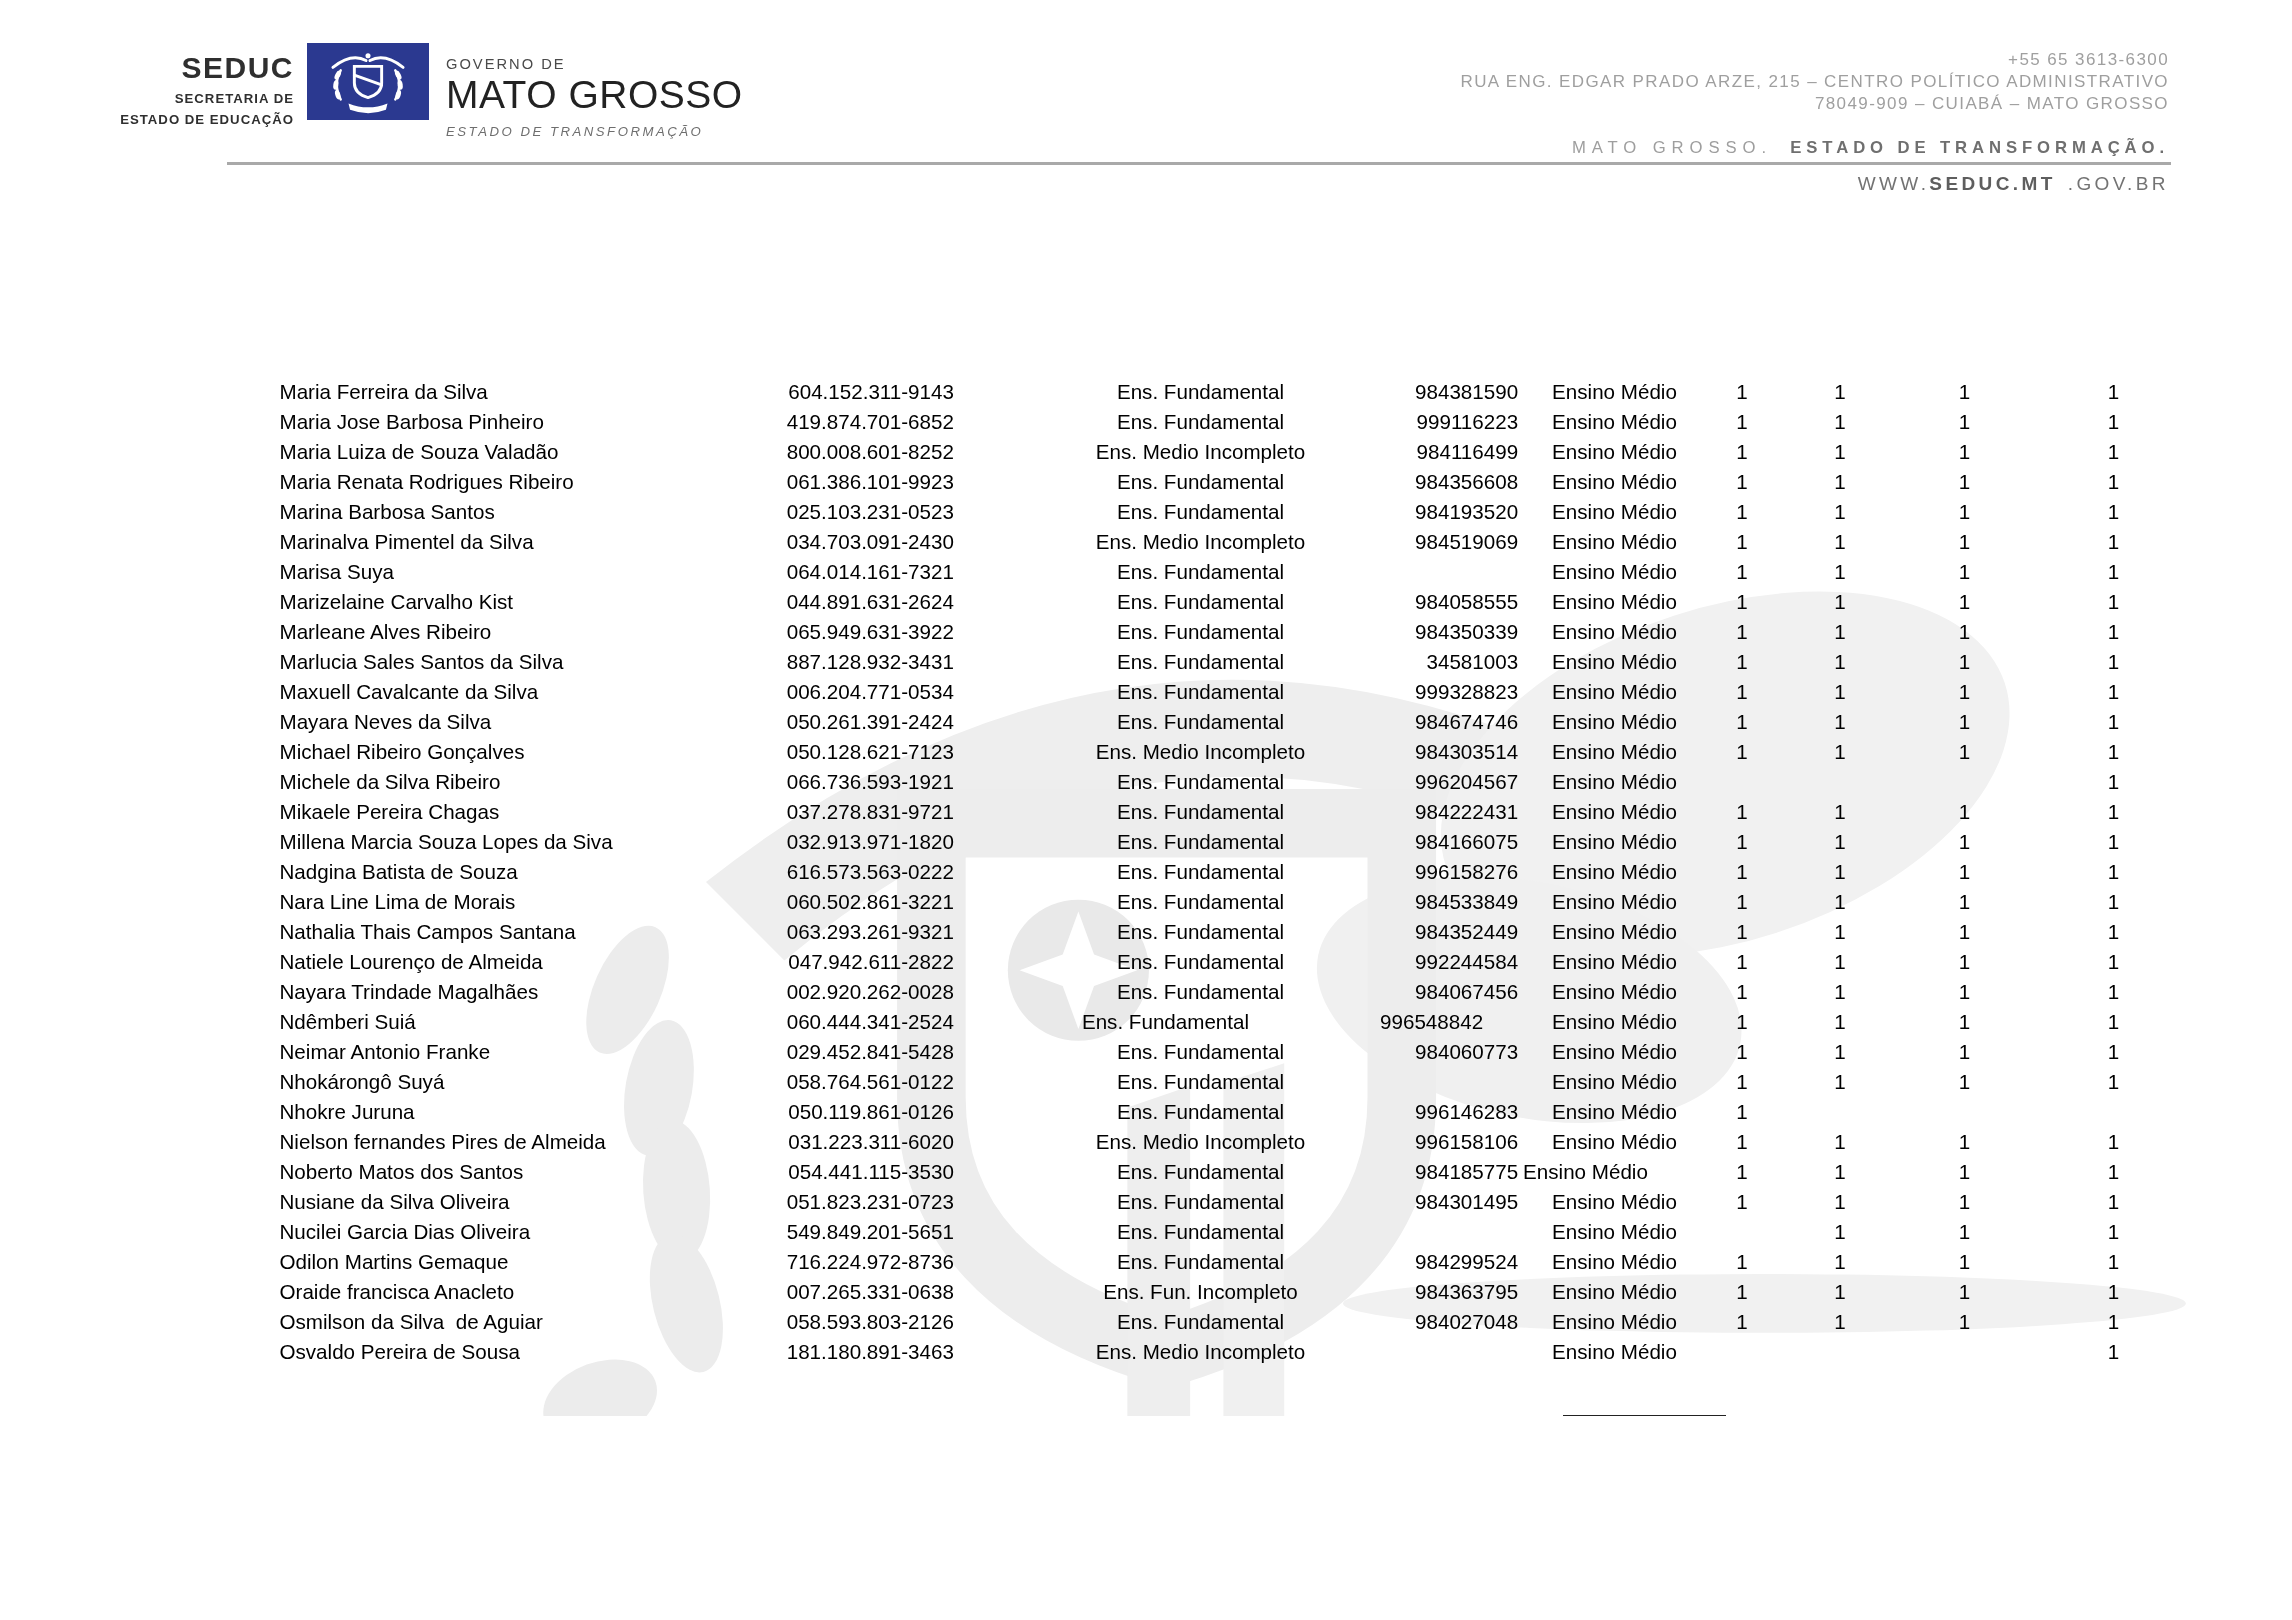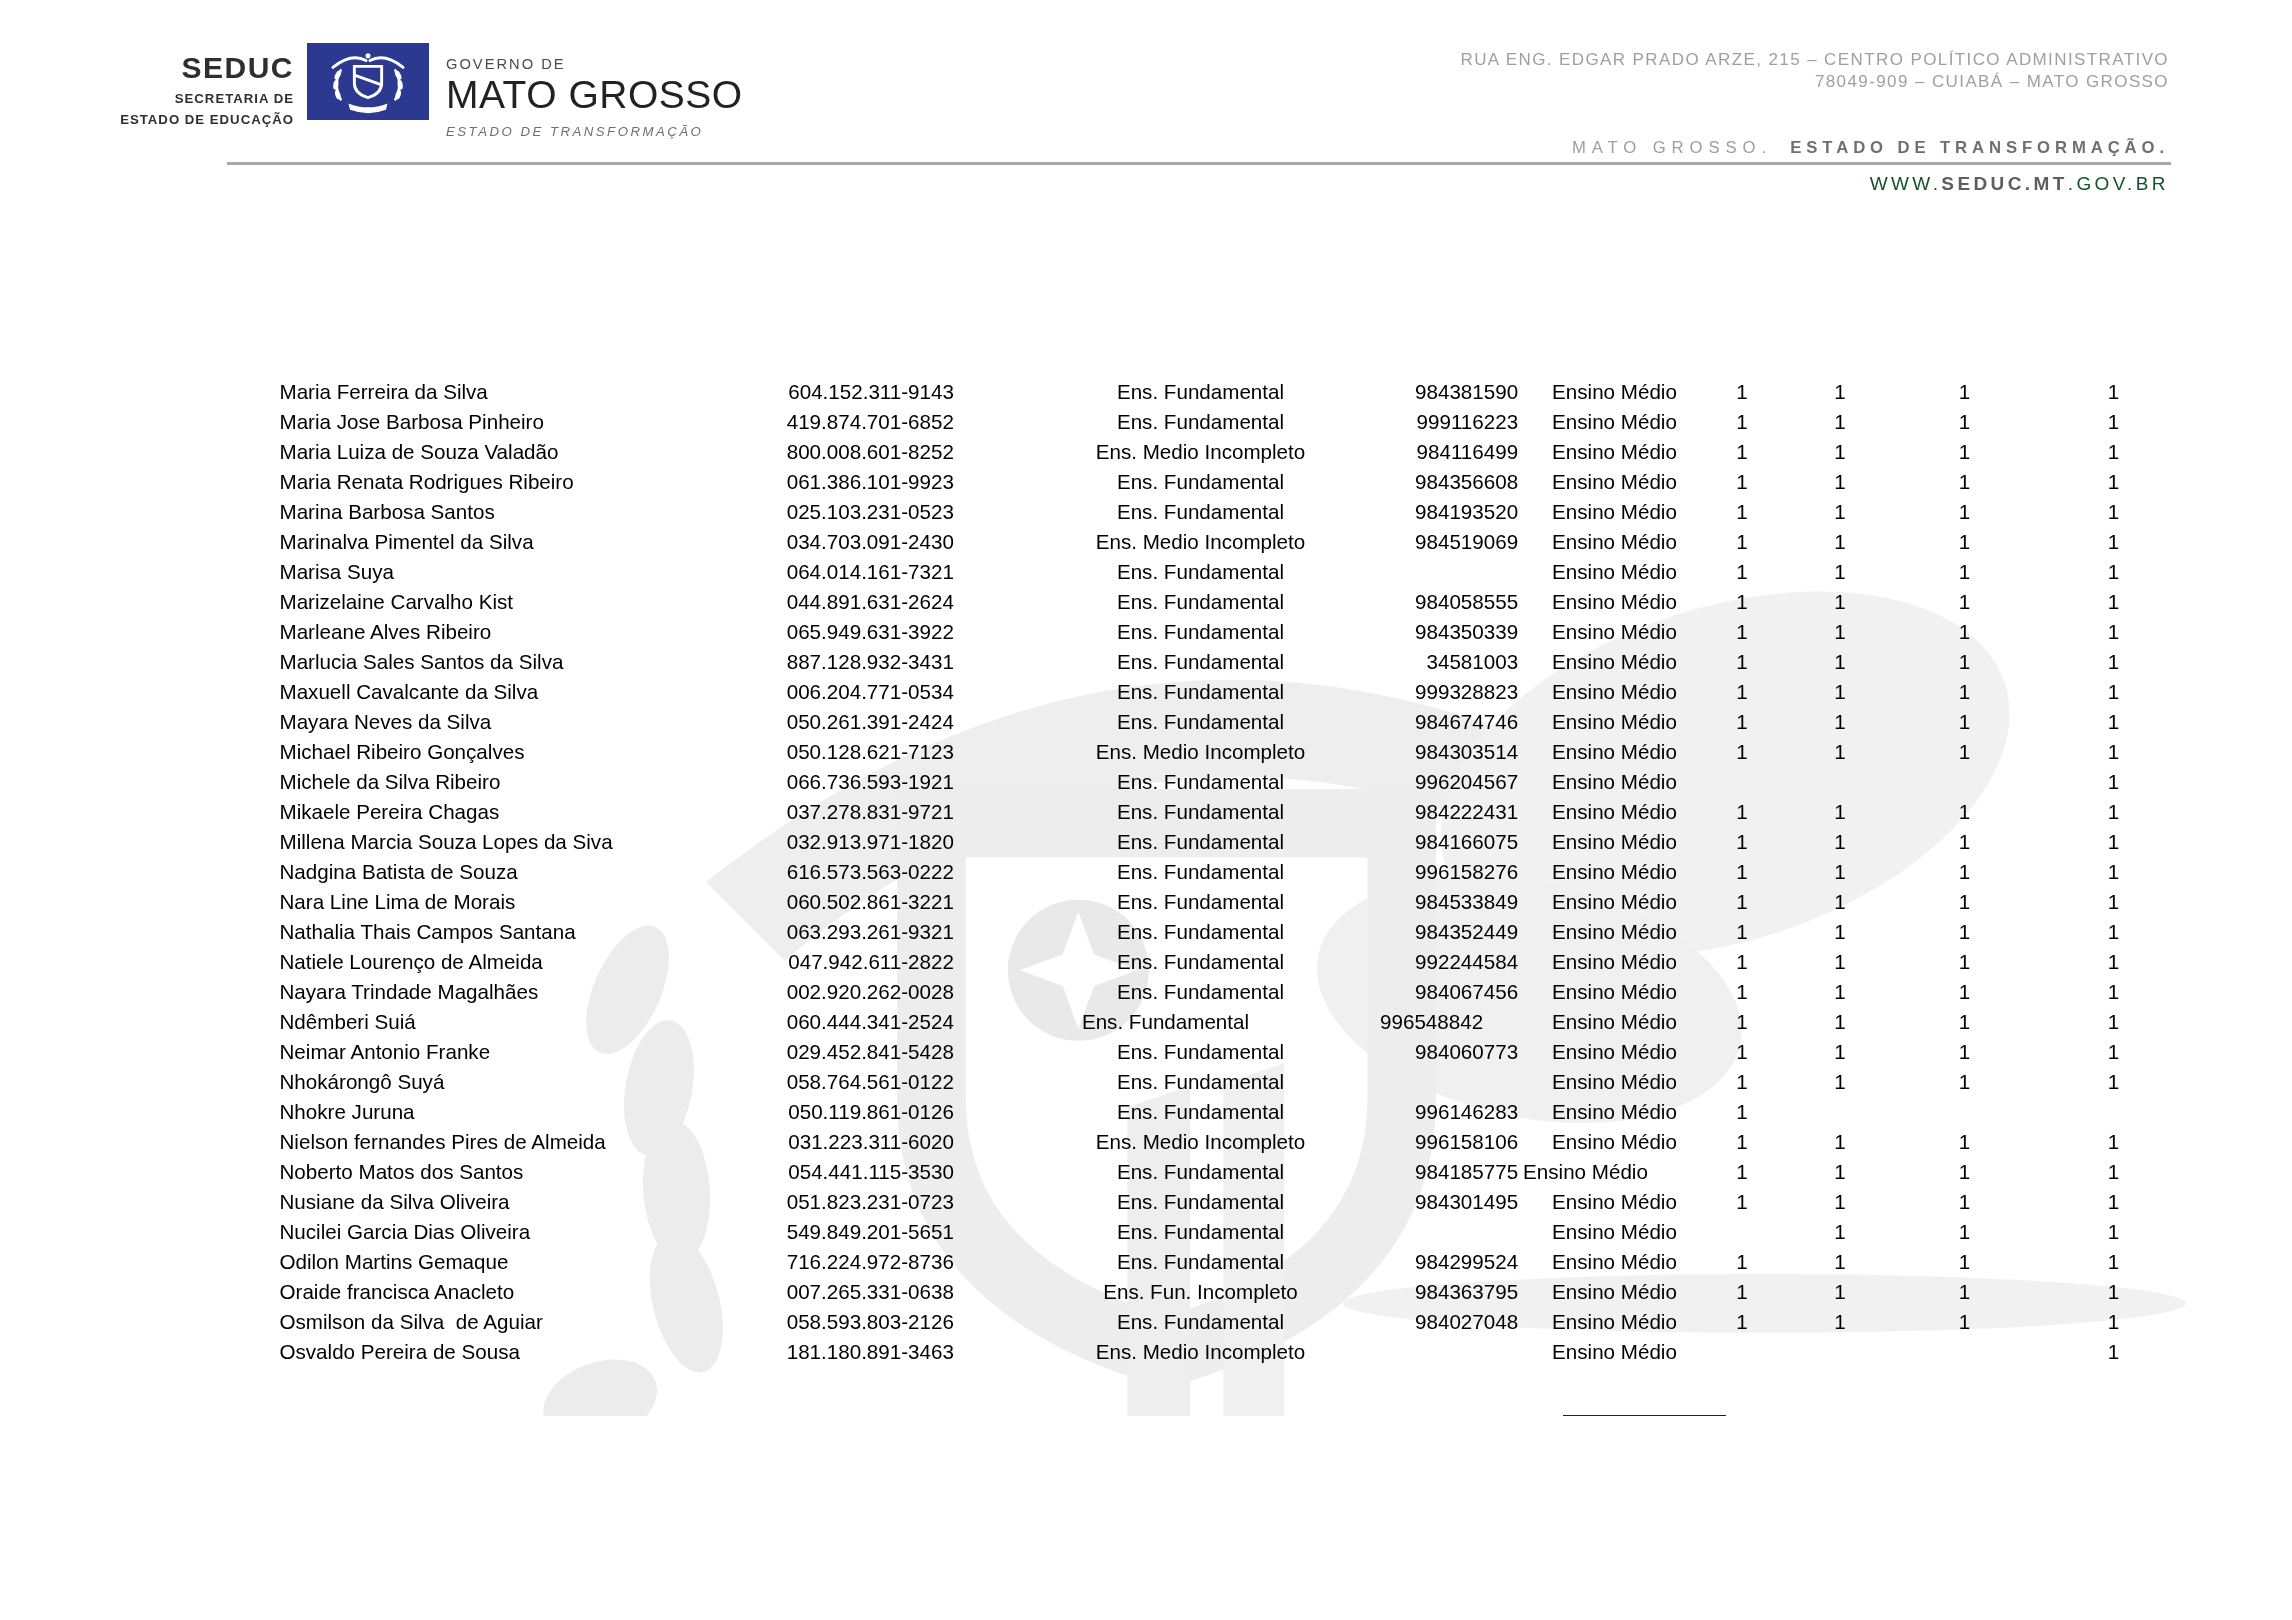--- a/index.html
+++ b/index.html
@@ -17,21 +17,21 @@
   #gov-small{font-size:14.7px;letter-spacing:2px;color:#4a4a4a;}
   #gov-title{font-size:39px;font-weight:normal;letter-spacing:0.5px;color:#222;margin-top:1px;}
   #gov-sub{font-size:13.2px;letter-spacing:2.5px;color:#6e6e6e;margin-top:7px;font-style:italic;}
   #contact-block{right:124px;top:49px;text-align:right;color:#9f9f9f;font-size:17px;
                  letter-spacing:1.4px;line-height:22px;}
   #tagline{right:124px;top:138px;font-size:16.7px;}
   #tagline .tg-light{color:#9e9e9e;letter-spacing:5.9px;}
   #tagline .tg-bold{color:#6f6f6f;font-weight:bold;letter-spacing:4.9px;margin-left:13.7px;}
   #hdr-divider{position:absolute;left:227px;right:122px;top:162px;height:2.9px;background:#a9a9a9;z-index:2;}
   #website{right:124px;top:173px;font-size:19px;}
-  #website .w-light{color:#14532d;letter-spacing:3.4px;}
+  #website .w-light{color:#737373;letter-spacing:3.4px;margin-left:12px;}
   #website .w-bold{color:#5e5e5e;font-weight:bold;letter-spacing:3.4px;}
   
   #roster{position:absolute;left:255px;top:377px;width:1945px;z-index:2;}
   .trow{display:flex;height:30px;align-items:center;}
   .cell{font-size:20.6px;white-space:pre;overflow:visible;}
   .c-name {width:451px;text-align:left;padding-left:24.5px;box-sizing:border-box;}
   .c-cpf  {width:225px;text-align:right;}
   .c-age  {width:137px;text-align:left;}
   .c-edu  {width:265px;text-align:center;}
   .c-phone{width:191px;text-align:right;padding-right:5.9px;box-sizing:border-box;}
@@ -105,20 +105,21 @@
     </svg>
   </div>
 
   <div class="hdr" id="gov-block">
     <div id="gov-small">GOVERNO DE</div>
     <div id="gov-title">MATO GROSSO</div>
     <div id="gov-sub">ESTADO DE TRANSFORMAÇÃO</div>
   </div>
 
   <div class="hdr" id="contact-block">
+    <div>+55 65 3613-6300</div>
     <div>RUA ENG. EDGAR PRADO ARZE, 215 – CENTRO POLÍTICO ADMINISTRATIVO</div>
     <div>78049-909 – CUIABÁ – MATO GROSSO</div>
   </div>
 
   <div class="hdr" id="tagline">
     <span class="tg-light">MATO GROSSO.</span>
     <span class="tg-bold">ESTADO DE TRANSFORMAÇÃO.</span>
   </div>
 
   <div id="hdr-divider"></div>

